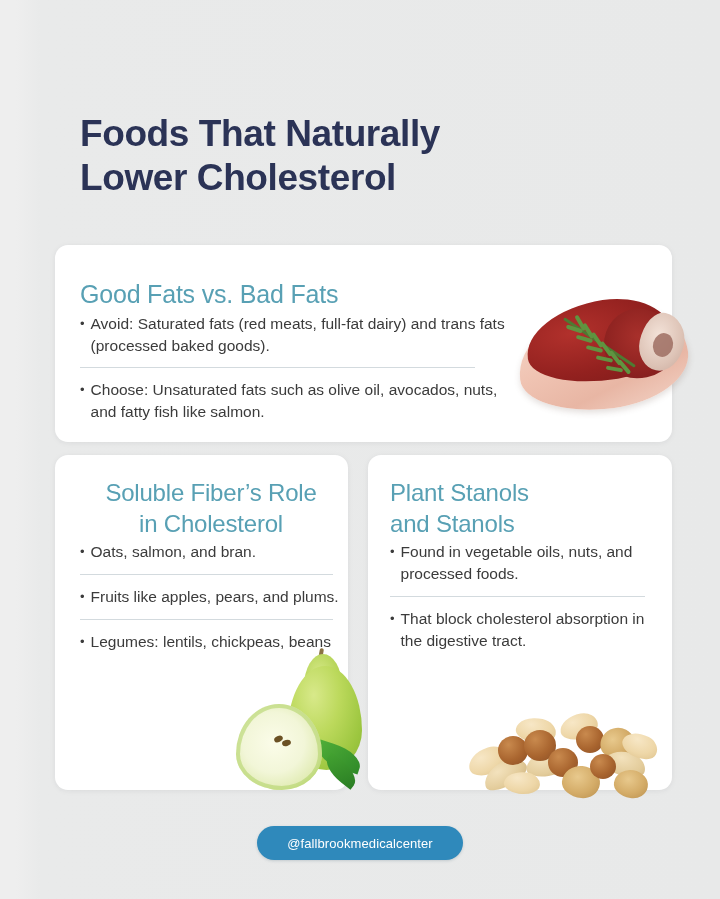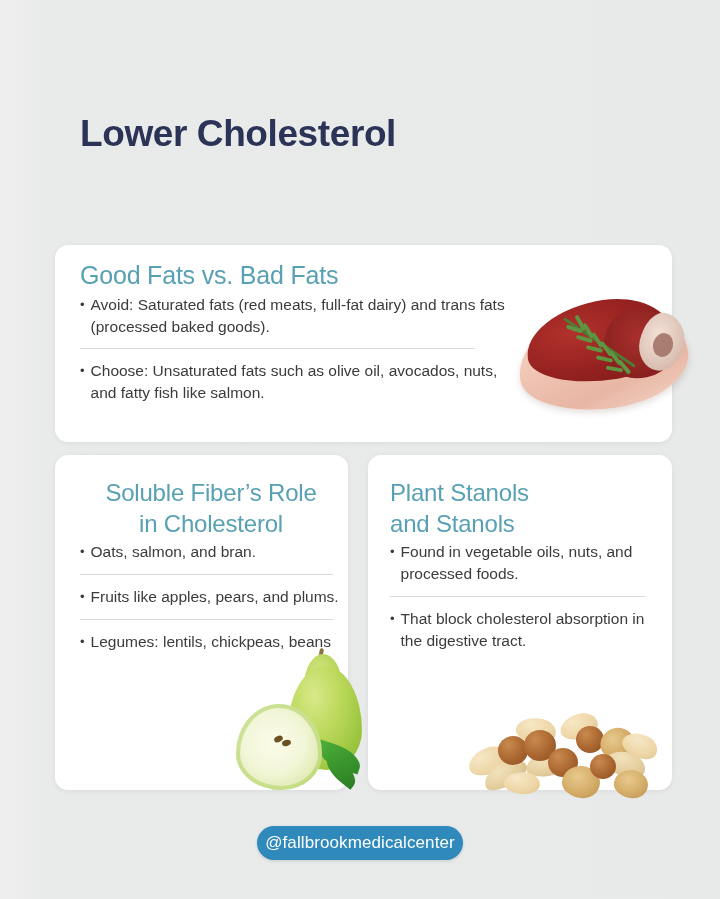--- a/index.html
+++ b/index.html
@@ -46,21 +46,21 @@
     box-shadow: 0 1px 5px rgba(120,125,130,0.13);
   }
   #card-fats   { left: 55px;  top: 245px; width: 617px; height: 197px; }
   #card-fiber  { left: 55px;  top: 455px; width: 293px; height: 335px; }
   #card-sterol { left: 368px; top: 455px; width: 304px; height: 335px; }
 
   .card-inner {
     position: relative;
     z-index: 3;
   }
-  #card-fats .card-inner   { padding: 15px 0 0 25px; width: 430px; }
+  #card-fats .card-inner   { padding: 34px 0 0 25px; width: 430px; }
   #card-fiber .card-inner  { padding: 22px 0 0 25px; width: 262px; }
   #card-sterol .card-inner { padding: 22px 0 0 22px; width: 268px; }
 
   .card-heading {
     color: #58a0b4;
     font-weight: normal;
     letter-spacing: -0.2px;
   }
   #card-fats .card-heading   { font-size: 25px; line-height: 30px; margin-bottom: 4px; }
   #card-fiber .card-heading  { font-size: 24px; line-height: 31px; margin-bottom: 2px; text-align: center; }
@@ -99,21 +99,21 @@
     left: 257px;
     top: 826px;
     width: 206px;
     height: 34px;
     background: #2f89bb;
     border-radius: 17px;
     display: flex;
     align-items: center;
     justify-content: center;
     color: #ffffff;
-    font-size: 17px;
+    font-size: 13px;
     letter-spacing: 0.1px;
     box-shadow: 0 1px 3px rgba(60,90,110,0.22);
   }
 
   
   .photo { position: absolute; z-index: 5; }
 
   
   #photo-steak { left: 512px; top: 283px; width: 190px; height: 140px; }
   .steak-fat {
@@ -262,20 +262,21 @@
     background: radial-gradient(ellipse at 40% 35%, #e8c98d 0%, #d4ac68 55%, #b98f4e 100%);
     border-radius: 50% 50% 45% 55% / 55% 50% 50% 45%;
   }
 </style>
 </head>
 <body>
 
 <div id="infographic">
 
   <div class="title-block">
+    <div class="title-line">Foods That Naturally</div>
     <div class="title-line">Lower Cholesterol</div>
   </div>
 
   <div class="card" id="card-fats">
     <div class="card-inner">
       <div class="card-heading">Good Fats vs. Bad Fats</div>
 
       <div class="bullet-row">
         <span class="bullet-dot">•</span>
         <span class="bullet-text">Avoid: Saturated fats (red meats, full-fat dairy) and trans fats (processed baked goods).</span>

